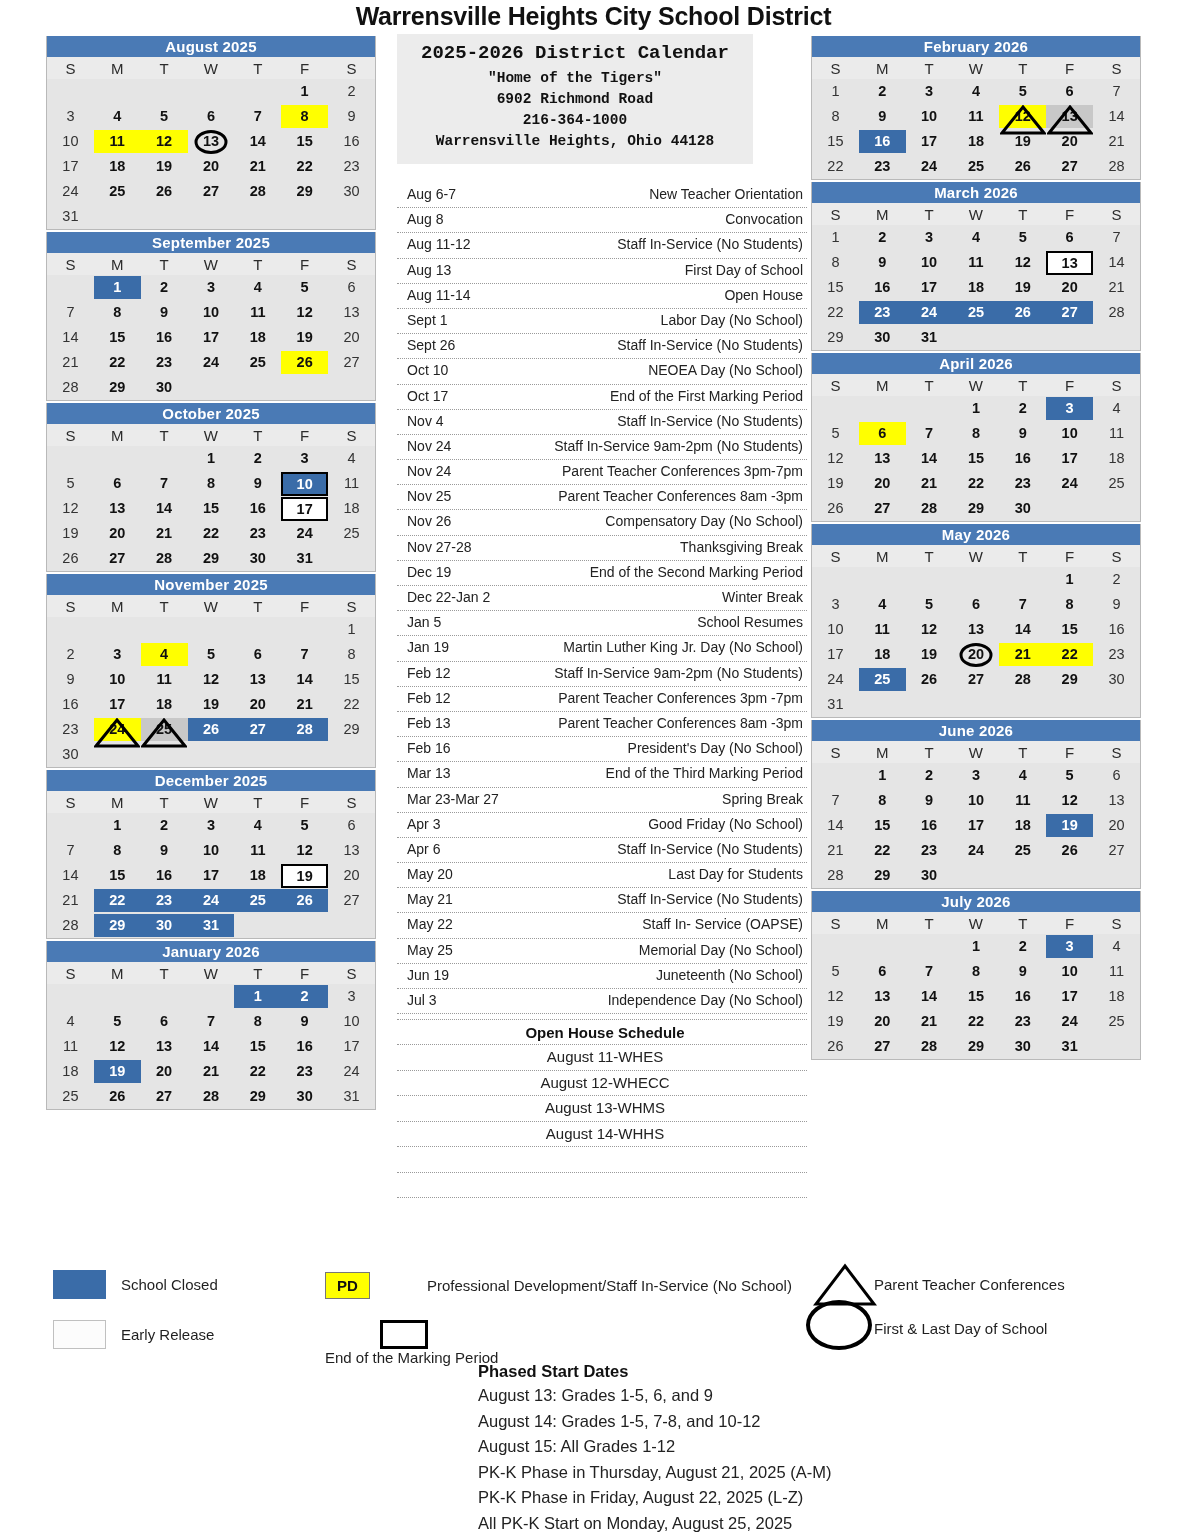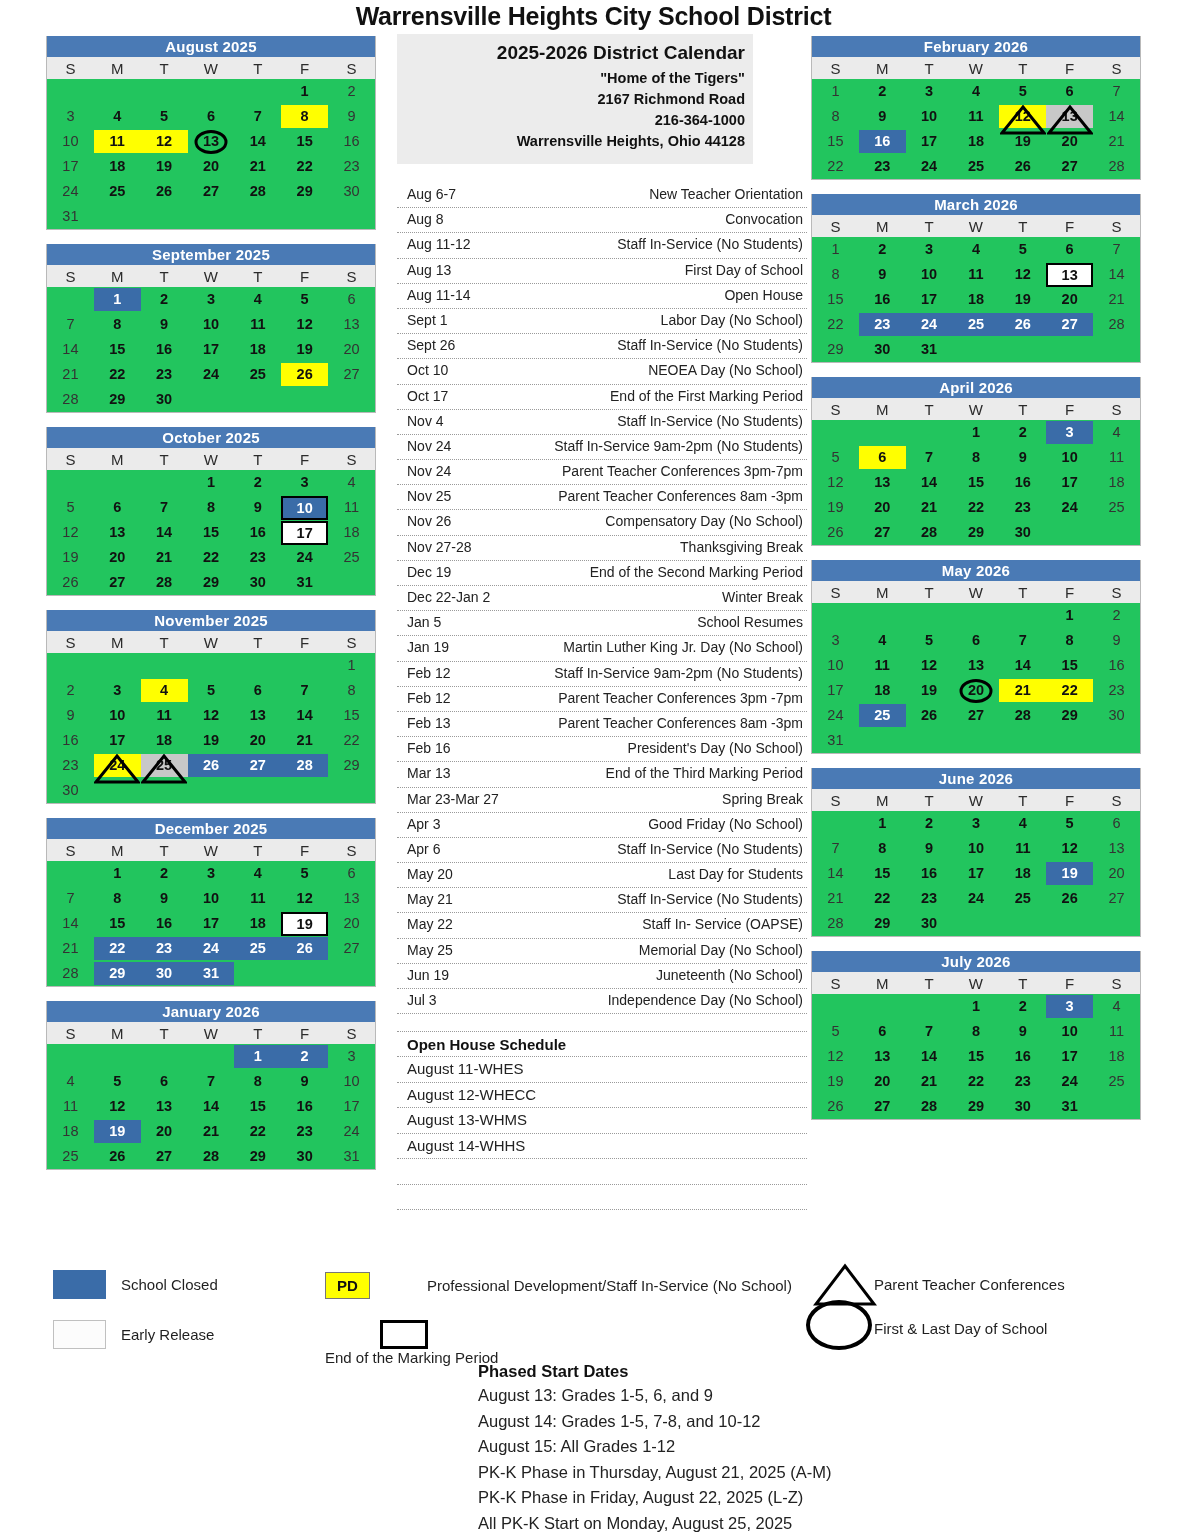--- a/index.html
+++ b/index.html
@@ -24,22 +24,22 @@
   
   .col-left  { position:absolute; left:46px;  top:36px; width:330px; }
   .col-right { position:absolute; left:811px; top:36px; width:330px; }
   .col-mid   { position:absolute; left:397px; top:34px; width:410px; }
 
   
   .month{
     width:330px;
     border:1px solid #b9b9b9;
     border-top:none;
-    background:#22c55e;
-    margin-bottom:14px;
+    background:#e5e5e5;
+    margin-bottom:2px;
   }
   .month-title{
     background:#4a7ab5;
     color:#ffffff;
     font-size:15px; font-weight:bold;
     text-align:center;
     line-height:21px; height:21px;
     letter-spacing:.2px;
   }
   table.cal{
@@ -99,38 +99,39 @@
     z-index:3;
     pointer-events:none;
   }
   .mark-tri svg{ display:block; }
 
   
   .info-box{
     background:#ececec;
     width:356px;
     padding:6px 8px 10px 8px;
-    text-align:right;
+    text-align:center;
+    font-family:Liberation Mono, monospace;
   }
   .info-title{ font-size:19px; font-weight:bold; margin:2px 0 6px; color:#111; }
   .info-line{ font-size:14.5px; font-weight:bold; margin:5px 0; color:#111; }
 
   .events{ width:410px; margin-top:19px; }
   .ev-row{
     display:flex; justify-content:space-between; align-items:baseline;
     border-bottom:1px dotted #9a9a9a;
     padding:3px 4px 2px 10px;
     font-size:14px;
     color:#222;
     height:25.2px;
   }
   .ev-date{ white-space:nowrap; }
   .ev-desc{ white-space:nowrap; text-align:right; }
 
-  .oh-wrap{ width:410px; margin-top:17px; }
+  .oh-wrap{ width:410px; margin-top:5px;text-align:center; }
   .oh-head{
     font-size:15px; font-weight:bold; color:#111;
     border-bottom:1px dotted #9a9a9a; border-top:1px dotted #9a9a9a;
     padding:4px 4px 3px 10px; height:26px;
   }
   .oh-row{
     font-size:15px; color:#222;
     border-bottom:1px dotted #9a9a9a;
     padding:3px 4px 2px 10px; height:25.5px;
   }
@@ -941,21 +942,21 @@
           </tr>
         </tbody>
       </table>
     </div>
   </div>
 
 <div class="col-mid">
   <div class="info-box">
     <div class="info-title">2025-2026 District Calendar</div>
     <div class="info-line">"Home of the Tigers"</div>
-    <div class="info-line">2167 Richmond Road</div>
+    <div class="info-line">6902 Richmond Road</div>
     <div class="info-line">216-364-1000</div>
     <div class="info-line">Warrensville Heights, Ohio 44128</div>
   </div>
 
   <div class="events" id="event-list">
       <div class="ev-row">
         <span class="ev-date">Aug 6-7</span>
         <span class="ev-desc">New Teacher Orientation</span>
       </div>
       <div class="ev-row">

